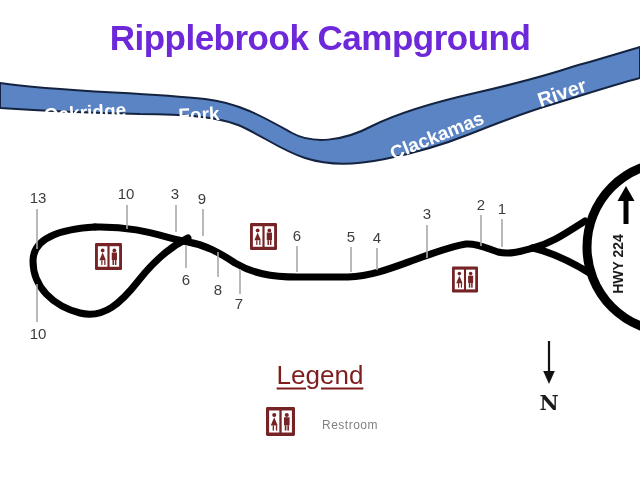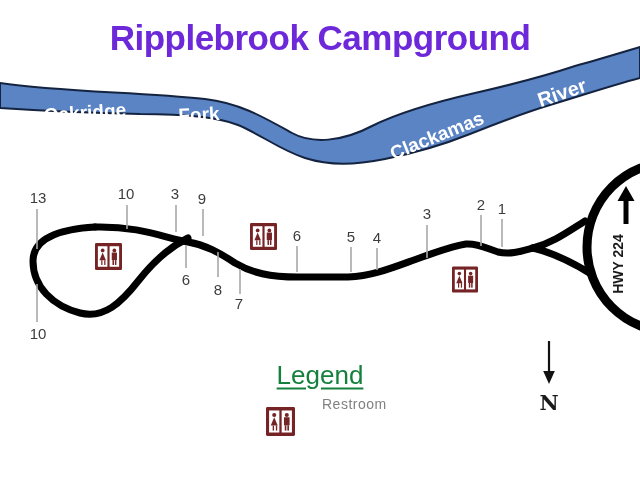--- a/index.html
+++ b/index.html
@@ -19,26 +19,26 @@
     font-family:"Liberation Sans", sans-serif;
   }
   #hwy-label{
     transform:translate(-50%,-50%) rotate(-90deg);
     font-size:14px;font-weight:600;color:#1a1a1a;
   }
   #north-n{
     font-family:"DejaVu Serif", serif;font-weight:700;font-size:21px;color:#1a1a1a;
   }
   #legend-title{
-    font-size:26px;color:#15803d;text-decoration:underline;
+    font-size:26px;color:#7f1d1d;text-decoration:underline;
     text-underline-offset:4px;
   }
   #legend-restroom-label{
-    position:absolute;left:310px;top:404px;transform:translateY(-50%);
-    font-size:14px;color:#818181;letter-spacing:0.5px;z-index:2;padding-left:12px;
+    position:absolute;left:310px;top:425px;transform:translateY(-50%);
+    font-size:12px;color:#818181;letter-spacing:0.5px;z-index:2;padding-left:12px;
   }
 </style>
 </head>
 <body>
 
 <div id="stage">
 
   <svg id="map-svg" width="640" height="480" viewBox="0 0 640 480">
     <defs>
       <symbol id="restroom-sym" viewBox="0 0 30 30">

